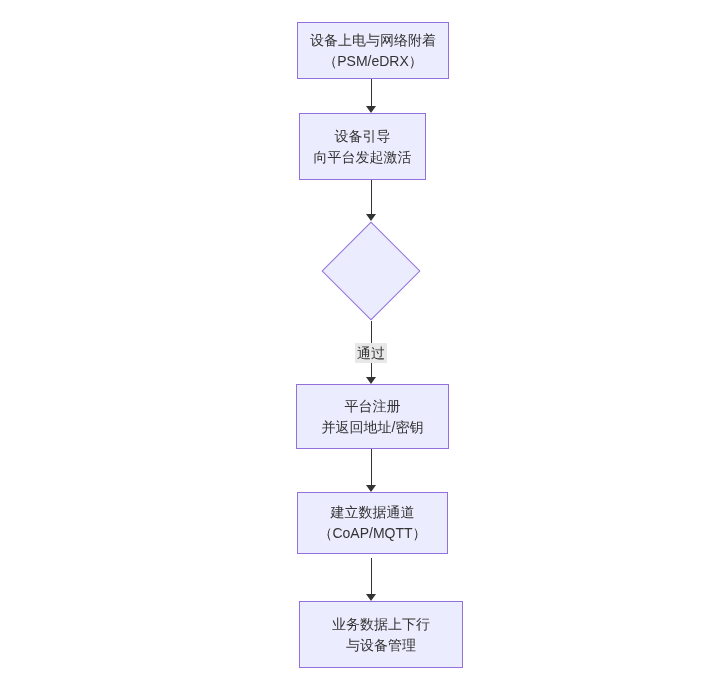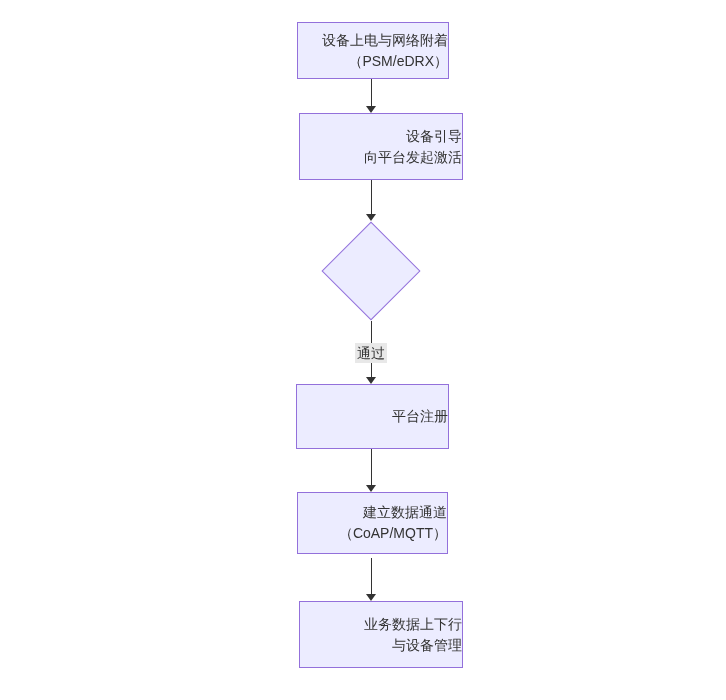--- a/index.html
+++ b/index.html
@@ -19,21 +19,21 @@
     font-family: "Liberation Sans", "DejaVu Sans", sans-serif;
     color: var(--text);
     overflow: hidden;
   }
   .node {
     position: absolute;
     background: var(--node-fill);
     border: 1px solid var(--node-border);
     display: flex;
     flex-direction: column;
-    align-items: flex-end;
+    align-items: center;
     justify-content: center;
     text-align: center;
     font-size: 14px;
     line-height: 21px;
     color: var(--text);
   }
   .edge-line {
     position: absolute;
     width: 1px;
     background: var(--edge);
@@ -79,36 +79,37 @@
 <div class="canvas">
 
   <div class="node" style="left:297px; top:22px; width:152px; height:57px;">
     <span>设备上电与网络附着</span>
     <span>（PSM/eDRX）</span>
   </div>
 
   <div class="edge-line" style="left:371px; top:79px; height:27px;"></div>
   <div class="arrowhead" style="left:366px; top:106px;"></div>
 
-  <div class="node" style="left:299px; top:113px; width:164px; height:67px;">
+  <div class="node" style="left:299px; top:113px; width:127px; height:67px;">
     <span>设备引导</span>
     <span>向平台发起激活</span>
   </div>
 
   <div class="edge-line" style="left:371px; top:180px; height:34px;"></div>
   <div class="arrowhead" style="left:366px; top:214px;"></div>
 
   <div class="diamond-shape" style="left:336px; top:236px;"></div>
 
   <div class="edge-line" style="left:371px; top:321px; height:56px;"></div>
   <div class="edge-label" style="left:371px; top:343px;">通过</div>
   <div class="arrowhead" style="left:366px; top:377px;"></div>
 
   <div class="node" style="left:296px; top:384px; width:153px; height:65px;">
     <span>平台注册</span>
+    <span>并返回地址/密钥</span>
   </div>
 
   <div class="edge-line" style="left:371px; top:449px; height:36px;"></div>
   <div class="arrowhead" style="left:366px; top:485px;"></div>
 
   <div class="node" style="left:297px; top:492px; width:151px; height:62px;">
     <span>建立数据通道</span>
     <span>（CoAP/MQTT）</span>
   </div>
 

